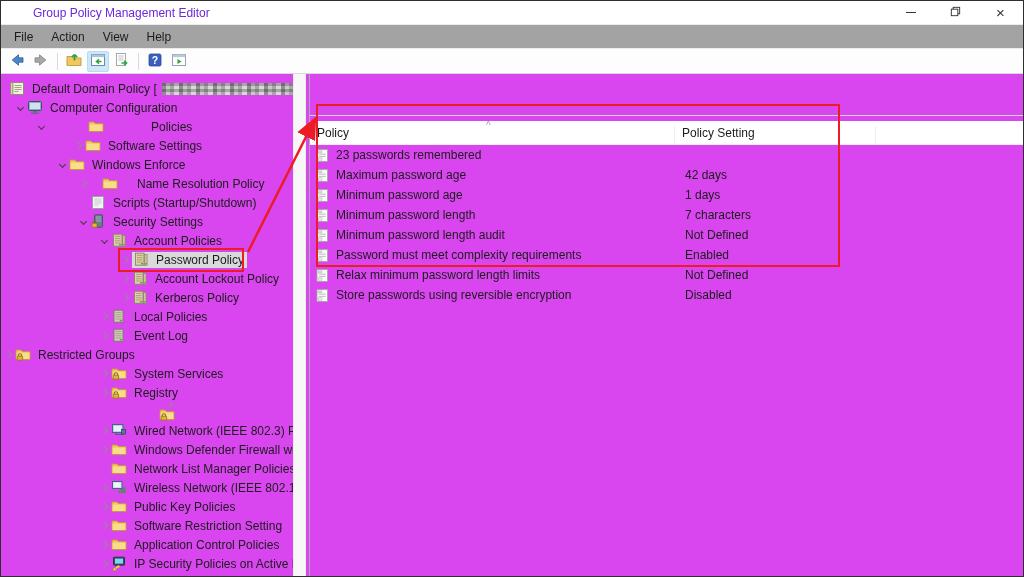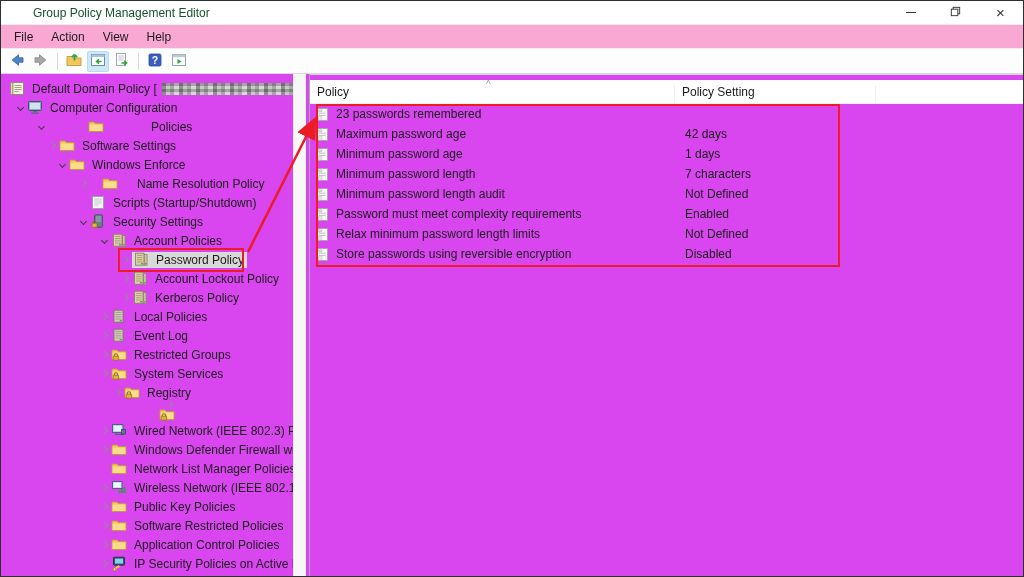--- a/index.html
+++ b/index.html
@@ -5,40 +5,40 @@
   * { margin:0; padding:0; box-sizing:border-box; }
   html,body { background:#e8e8e8; font-family:"Liberation Sans", sans-serif; }
   #window {
     position:relative; width:1024px; height:577px; background:#fff;
     border:1px solid #2e2e2e; overflow:hidden;
     font-size:12px; color:#1b1b1b;
   }
   
   #titlebar { height:24px; display:flex; align-items:center; background:#fff; border-bottom:1px solid #ececec; }
   #titlebar .app-icon { margin:0 8px 0 8px; width:16px; height:15px; }
-  #titlebar .title { font-size:12px; color:#14532d; }
+  #titlebar .title { font-size:12px; color:#6d28d9; }
   #win-controls { margin-left:auto; display:flex; height:100%; }
   .win-btn { width:45px; height:100%; display:flex; align-items:center; justify-content:center; color:#333; }
   .min-glyph { display:block; width:10px; height:0; border-top:1px solid #333; }
   .close-glyph { font-size:15px; line-height:1; color:#333; }
   
-  #menubar { height:24px; display:flex; align-items:center; background:#f9a8d4; border-bottom:1px solid #ececec; padding-left:4px; }
+  #menubar { height:24px; display:flex; align-items:center; background:#a3a3a3; border-bottom:1px solid #ececec; padding-left:4px; }
   .menu-item { padding:3px 9px; font-size:12px; color:#1b1b1b; }
   
   #toolbar { height:25px; display:flex; align-items:center; background:#fdfdfd; border-bottom:1px solid #d9d9d9; padding-left:4px; }
   .tb-btn { width:22px; height:21px; display:flex; align-items:center; justify-content:center; border:1px solid transparent; border-radius:2px; margin:0 1px; }
   .tb-btn.active { background:#cfe8f7; border-color:#b7dcf2; }
   .tb-sep { width:0; height:17px; border-left:1px solid #d9d9d9; margin:0 4px; }
   
   #content { position:relative; display:flex; height:502px; background:#d946ef; }
   #tree-pane { position:relative; width:308px; height:100%; overflow:hidden; padding-top:5px; flex:none; }
   #tree-scrollbar { position:absolute; top:0; left:292px; width:13px; height:100%;
     background:#f7f7f7; border-left:1px solid #ececec; border-right:1px solid #ececec; }
   #pane-divider { width:1px; background:#aaadb0; flex:none; }
-  #list-pane { position:relative; flex:1; padding-top:5px; overflow:hidden; border-top:1px solid #d5d8da; }
+  #list-pane { position:relative; flex:1; padding-top:5px; overflow:hidden; border-top:1px solid #d5d8da;margin-top:41px; }
   
   .tree-row { height:19px; display:flex; align-items:center; white-space:nowrap; overflow:hidden; width:292px; }
   .chev { width:14px; flex:none; display:flex; align-items:center; justify-content:center; }
   .chev i { display:block; width:5px; height:5px; border-style:solid; border-color:#8f8f8f; border-width:1px 1px 0 0; }
   .chev .c-collapsed { transform:rotate(45deg); }
   .chev .c-expanded { transform:rotate(135deg); border-color:#3c3c3c; }
   .tree-ic { width:16px; height:15px; flex:none; margin-right:4px; }
   .tree-label { padding:1px 3px; }
   .sel-wrap { display:flex; align-items:center; background:#d9d9d9; }
   .sel-wrap .tree-ic { margin-left:1px; }
@@ -170,21 +170,21 @@
           <div class="tree-row" style="padding-left: 33px; gap: 40px;">
             <span class="chev">
               <i class="c-expanded"></i>
             </span>
             <span class="tree-ic"><svg viewBox="0 0 16 15" width="16" height="15">
                 <path d="M1 3 L6 3 L7.5 4.6 L15 4.6 L15 12.6 L1 12.6 Z" fill="#f2c75c" stroke="#bf9839" stroke-width="0.9"></path>
                 <path d="M1.6 5.6 L14.4 5.6 L14.4 12 L1.6 12 Z" fill="#f9dd8b"></path>
               </svg></span>
             <span class="tree-label">Policies</span>
           </div>
-          <div class="tree-row" style="padding-left: 44px;">
+          <div class="tree-row" style="padding-left: 70px;">
             <span class="chev">
               <i class="c-collapsed"></i>
             </span>
             <span class="tree-ic"><svg viewBox="0 0 16 15" width="16" height="15">
                 <path d="M1 3 L6 3 L7.5 4.6 L15 4.6 L15 12.6 L1 12.6 Z" fill="#f2c75c" stroke="#bf9839" stroke-width="0.9"></path>
                 <path d="M1.6 5.6 L14.4 5.6 L14.4 12 L1.6 12 Z" fill="#f9dd8b"></path>
               </svg></span>
             <span class="tree-label">Software Settings</span>
           </div>
           <div class="tree-row" style="padding-left: 54px;">
@@ -297,21 +297,21 @@
             <span class="chev">
               <i class="c-collapsed"></i>
             </span>
             <span class="tree-ic"><svg viewBox="0 0 16 15" width="16" height="15">
                 <rect x="3" y="1.2" width="9" height="12" fill="#d3ccba" stroke="#7d7666" stroke-width="0.9"></rect>
                 <path d="M4.5 3.4h6M4.5 5.6h6M4.5 7.8h6M4.5 10h6" stroke="#a39a82" stroke-width="0.9"></path>
                 <rect x="8.8" y="11" width="2.2" height="1.4" fill="#49b04d"></rect>
               </svg></span>
             <span class="tree-label">Event Log</span>
           </div>
-          <div class="tree-row" style="padding-left: 96px;">
+          <div class="tree-row" style="">
             <span class="chev">
               <i class="c-collapsed"></i>
             </span>
             <span class="tree-ic"><svg viewBox="0 0 16 15" width="16" height="15">
                 <path d="M1 3 L6 3 L7.5 4.6 L15 4.6 L15 12.6 L1 12.6 Z" fill="#f2c75c" stroke="#bf9839" stroke-width="0.9"></path>
                 <path d="M1.6 5.6 L14.4 5.6 L14.4 12 L1.6 12 Z" fill="#f9dd8b"></path>
                 <path d="M3.2 9.4 v-1 a1.7 1.7 0 0 1 3.4 0 v1" fill="none" stroke="#8a6d1f" stroke-width="1.1"></path>
                 <rect x="2.2" y="9.2" width="5.4" height="4" rx="0.6" fill="#e3b23c" stroke="#8a6d1f" stroke-width="0.8"></rect>
               </svg></span>
             <span class="tree-label">Restricted Groups</span>
@@ -321,21 +321,21 @@
               <i class="c-collapsed"></i>
             </span>
             <span class="tree-ic"><svg viewBox="0 0 16 15" width="16" height="15">
                 <path d="M1 3 L6 3 L7.5 4.6 L15 4.6 L15 12.6 L1 12.6 Z" fill="#f2c75c" stroke="#bf9839" stroke-width="0.9"></path>
                 <path d="M1.6 5.6 L14.4 5.6 L14.4 12 L1.6 12 Z" fill="#f9dd8b"></path>
                 <path d="M3.2 9.4 v-1 a1.7 1.7 0 0 1 3.4 0 v1" fill="none" stroke="#8a6d1f" stroke-width="1.1"></path>
                 <rect x="2.2" y="9.2" width="5.4" height="4" rx="0.6" fill="#e3b23c" stroke="#8a6d1f" stroke-width="0.8"></rect>
               </svg></span>
             <span class="tree-label">System Services</span>
           </div>
-          <div class="tree-row" style="padding-left: 96px; margin-left: 13px;">
+          <div class="tree-row" style="padding-left: 96px;">
             <span class="chev">
               <i class="c-collapsed"></i>
             </span>
             <span class="tree-ic"><svg viewBox="0 0 16 15" width="16" height="15">
                 <path d="M1 3 L6 3 L7.5 4.6 L15 4.6 L15 12.6 L1 12.6 Z" fill="#f2c75c" stroke="#bf9839" stroke-width="0.9"></path>
                 <path d="M1.6 5.6 L14.4 5.6 L14.4 12 L1.6 12 Z" fill="#f9dd8b"></path>
                 <path d="M3.2 9.4 v-1 a1.7 1.7 0 0 1 3.4 0 v1" fill="none" stroke="#8a6d1f" stroke-width="1.1"></path>
                 <rect x="2.2" y="9.2" width="5.4" height="4" rx="0.6" fill="#e3b23c" stroke="#8a6d1f" stroke-width="0.8"></rect>
               </svg></span>
             <span class="tree-label">Registry</span>
@@ -404,21 +404,21 @@
             <span class="tree-label">Public Key Policies</span>
           </div>
           <div class="tree-row" style="padding-left: 96px;">
             <span class="chev">
               <i class="c-collapsed"></i>
             </span>
             <span class="tree-ic"><svg viewBox="0 0 16 15" width="16" height="15">
                 <path d="M1 3 L6 3 L7.5 4.6 L15 4.6 L15 12.6 L1 12.6 Z" fill="#f2c75c" stroke="#bf9839" stroke-width="0.9"></path>
                 <path d="M1.6 5.6 L14.4 5.6 L14.4 12 L1.6 12 Z" fill="#f9dd8b"></path>
               </svg></span>
-            <span class="tree-label">Software Restricted Policies</span>
+            <span class="tree-label">Software Restriction Setting</span>
           </div>
           <div class="tree-row" style="padding-left: 96px;">
             <span class="chev">
               <i class="c-collapsed"></i>
             </span>
             <span class="tree-ic"><svg viewBox="0 0 16 15" width="16" height="15">
                 <path d="M1 3 L6 3 L7.5 4.6 L15 4.6 L15 12.6 L1 12.6 Z" fill="#f2c75c" stroke="#bf9839" stroke-width="0.9"></path>
                 <path d="M1.6 5.6 L14.4 5.6 L14.4 12 L1.6 12 Z" fill="#f9dd8b"></path>
               </svg></span>
             <span class="tree-label">Application Control Policies</span>

